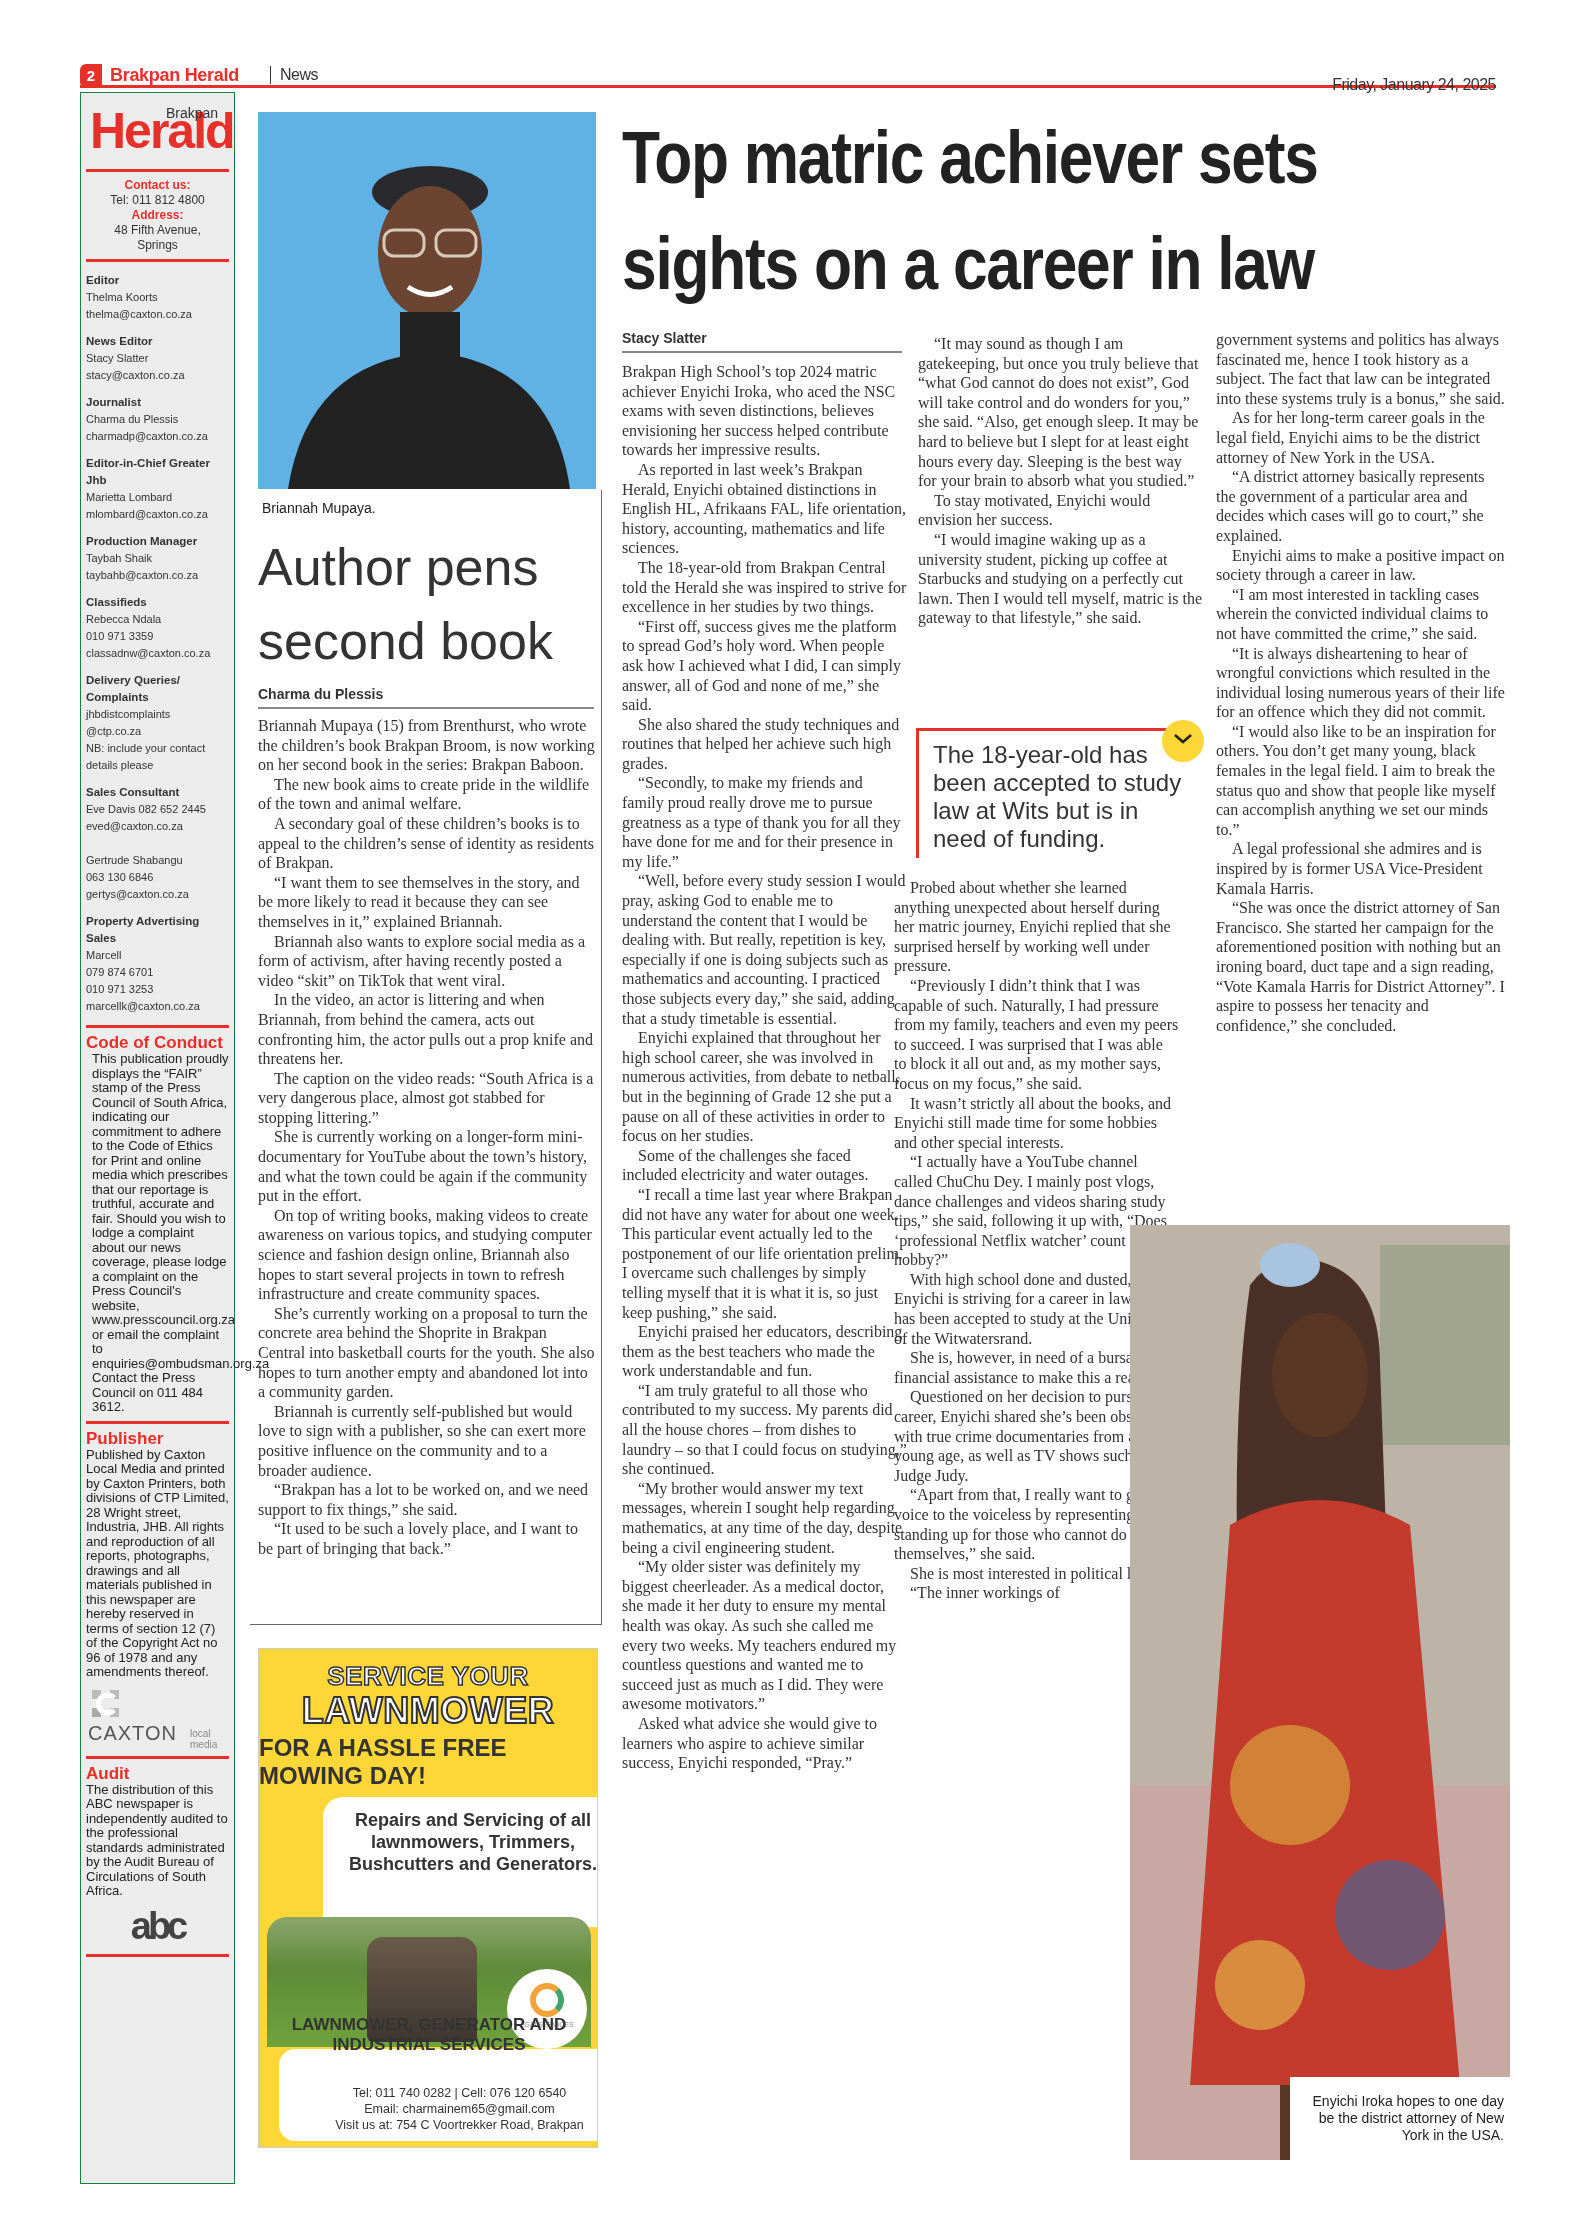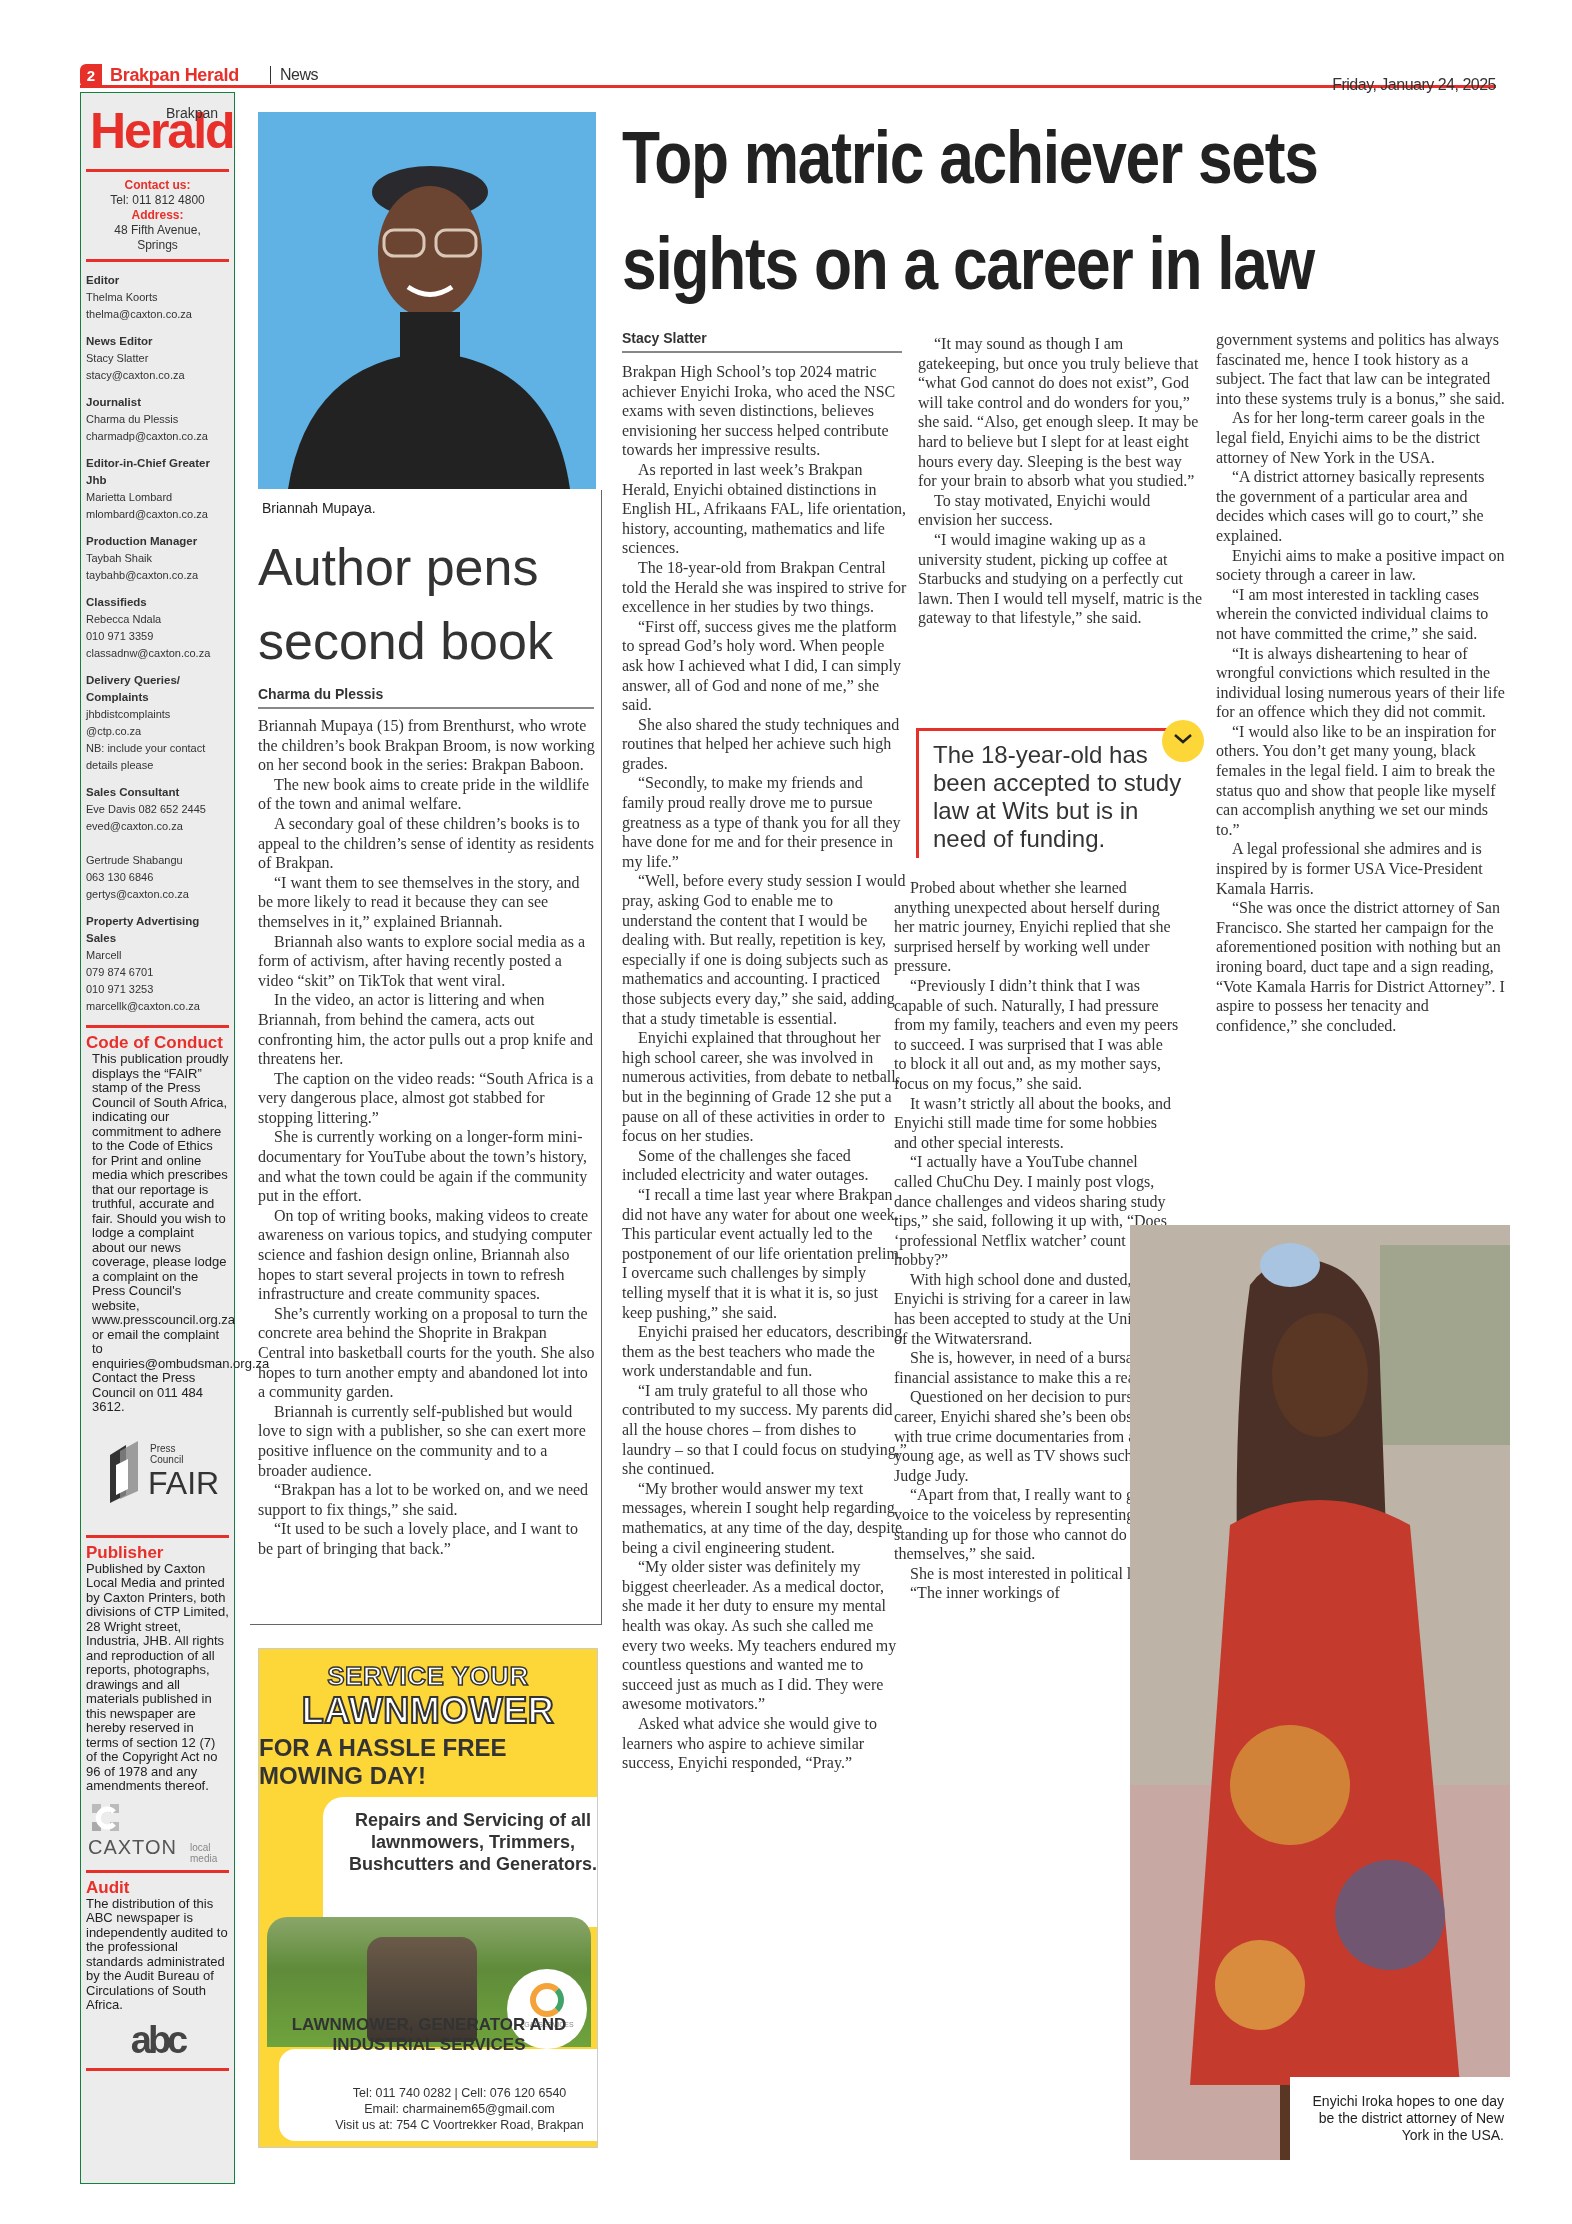--- a/index.html
+++ b/index.html
@@ -143,29 +143,20 @@
         <b>Property Advertising Sales</b>
         <div>Marcell</div>
         <div>079 874 6701</div>
         <div>010 971 3253</div>
         <div>marcellk@caxton.co.za</div>
       </div>
     </div>
   <div class="redrule" style="margin-top:10px;"></div>
   <div class="conduct-h">Code of Conduct</div>
   <div class="para-small" style="padding-left:6px;">This publication proudly displays the “FAIR” stamp of the Press Council of South Africa, indicating our commitment to adhere to the Code of Ethics for Print and online media which prescribes that our reportage is truthful, accurate and fair. Should you wish to lodge a complaint about our news coverage, please lodge a complaint on the Press Council's website, www.presscouncil.org.za or email the complaint to enquiries@ombudsman.org.za Contact the Press Council on 011 484 3612.</div>
-  <div style="position:relative;height:100px;margin-top:14px;">
-    <svg width="36" height="66" style="position:absolute;left:20px;top:12px;" viewBox="0 0 36 66">
-      <polygon points="4,14 20,4 20,54 4,62" fill="#333"></polygon>
-      <polygon points="14,10 32,0 32,50 14,58" fill="#888" opacity="0.8"></polygon>
-      <polygon points="10,24 22,18 22,48 10,54" fill="#fff"></polygon>
-    </svg>
-    <span class="sans" style="position:absolute;left:64px;top:14px;font-size:10px;line-height:11px;width:50px;">Press Council</span>
-    <span class="sans" style="position:absolute;left:62px;top:36px;font-size:32px;color:#333;">FAIR</span>
-  </div>
   <div class="redrule"></div>
   <div class="conduct-h">Publisher</div>
   <div class="para-small">Published by Caxton Local Media and printed by Caxton Printers, both divisions of CTP Limited, 28 Wright street, Industria, JHB. All rights and reproduction of all reports, photographs, drawings and all materials published in this newspaper are hereby reserved in terms of section 12 (7) of the Copyright Act no 96 of 1978 and any amendments thereof.</div>
   <div style="position:relative;height:60px;margin-top:10px;">
     <svg width="28" height="28" style="position:absolute;left:6px;top:0;" viewBox="0 0 28 28">
       <rect x="0" y="0" width="9" height="9" fill="#bbb"></rect>
         <rect x="18" y="0" width="9" height="9" fill="#bbb"></rect>
       <rect x="0" y="18" width="9" height="9" fill="#aaa"></rect>
         <rect x="18" y="18" width="9" height="9" fill="#bbb"></rect>
       <path d="M22 8 A9 9 0 1 0 22 20" stroke="#fff" stroke-width="5" fill="none"></path>

